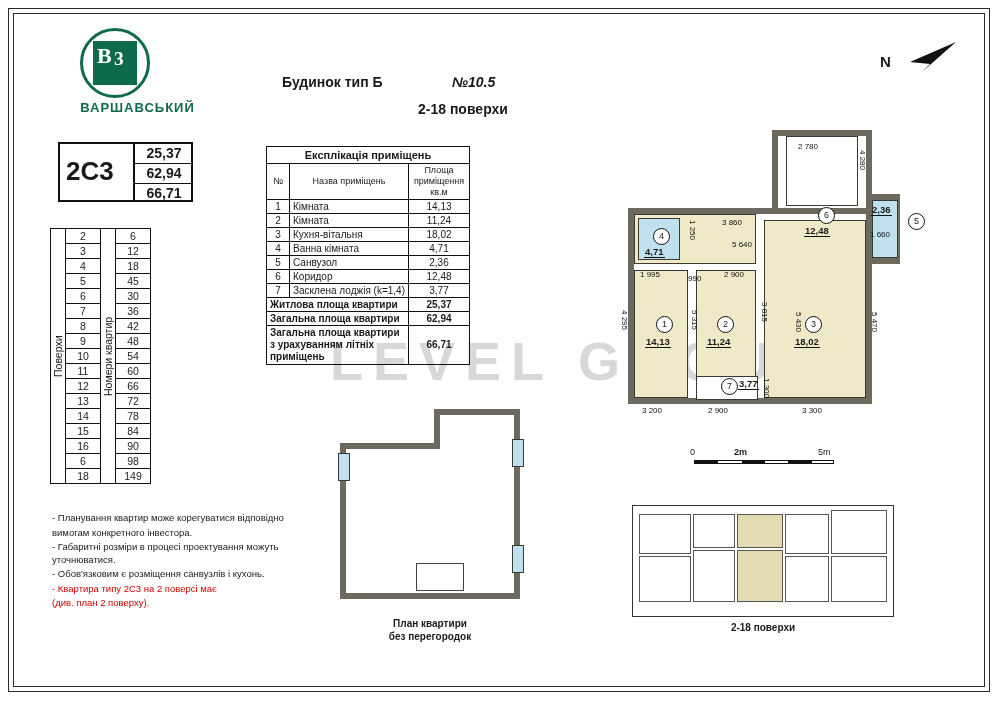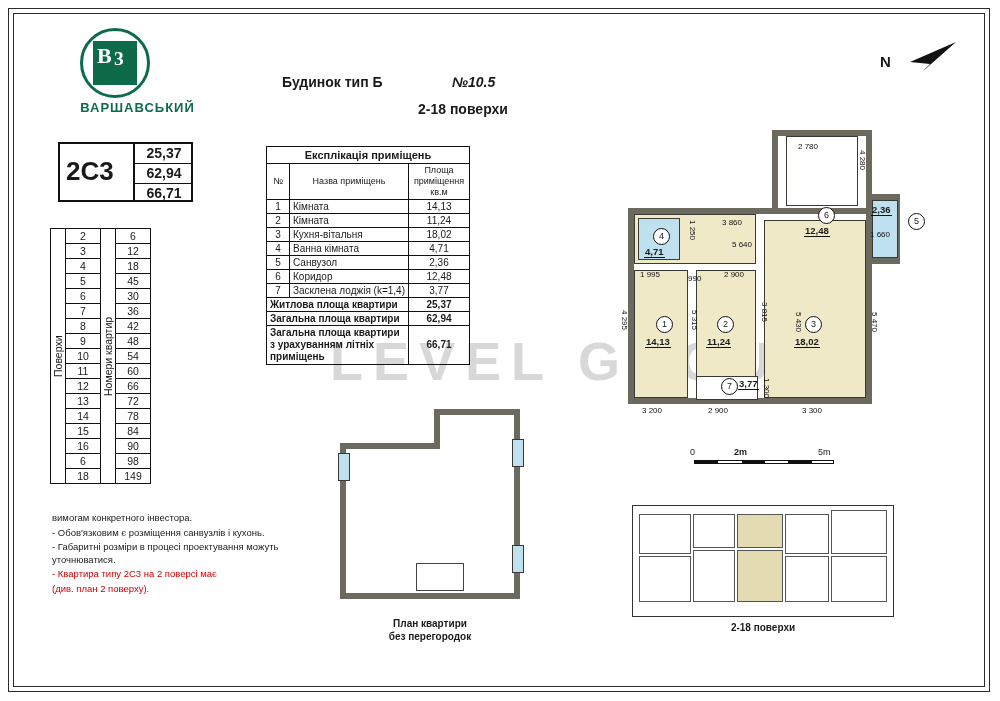--- a/index.html
+++ b/index.html
@@ -260,23 +260,24 @@
         <tr class="sum tall">
           <td colspan="2">Загальна площа квартири з урахуванням літніх приміщень</td>
           <td class="c-area" style="text-align: center;">66,71</td>
         </tr>
       </tbody>
   </table>
 </div>
 
 <div class="notes">
   <div id="notes-body">
+      <p>- Планування квартир може корегуватися відповідно</p>
       <p>  вимогам конкретного інвестора.</p>
+      <p>- Габаритні розміри в процесі проектування можуть  уточнюватися.</p>
       <p>- Обов'язковим є розміщення санвузлів і кухонь.</p>
-      <p>- Габаритні розміри в процесі проектування можуть  уточнюватися.</p>
       <p class="red">- Квартира типу 2С3 на 2 поверсі має</p>
       <p class="red">  (див. план 2 поверху).</p>
     </div>
 </div>
 
 <div class="plan">
 
   <div class="wall" style="left:16px;top:88px;width:244px;height:6px;"></div>
   <div class="wall" style="left:16px;top:88px;width:6px;height:196px;"></div>
   <div class="wall" style="left:16px;top:278px;width:244px;height:6px;"></div>

